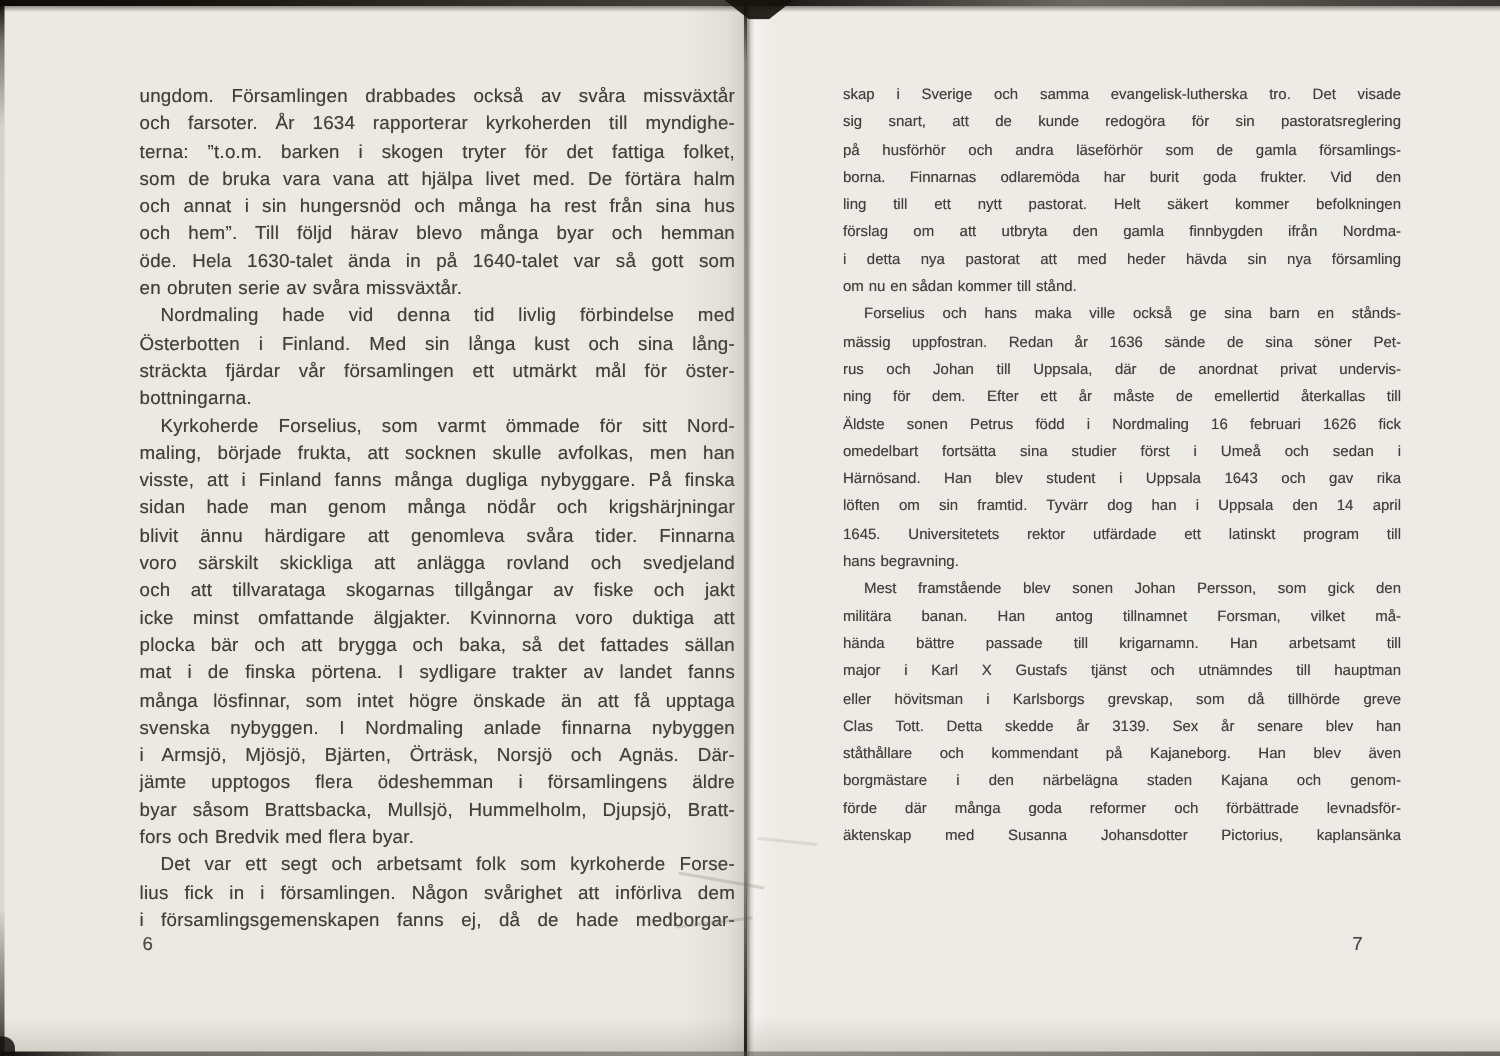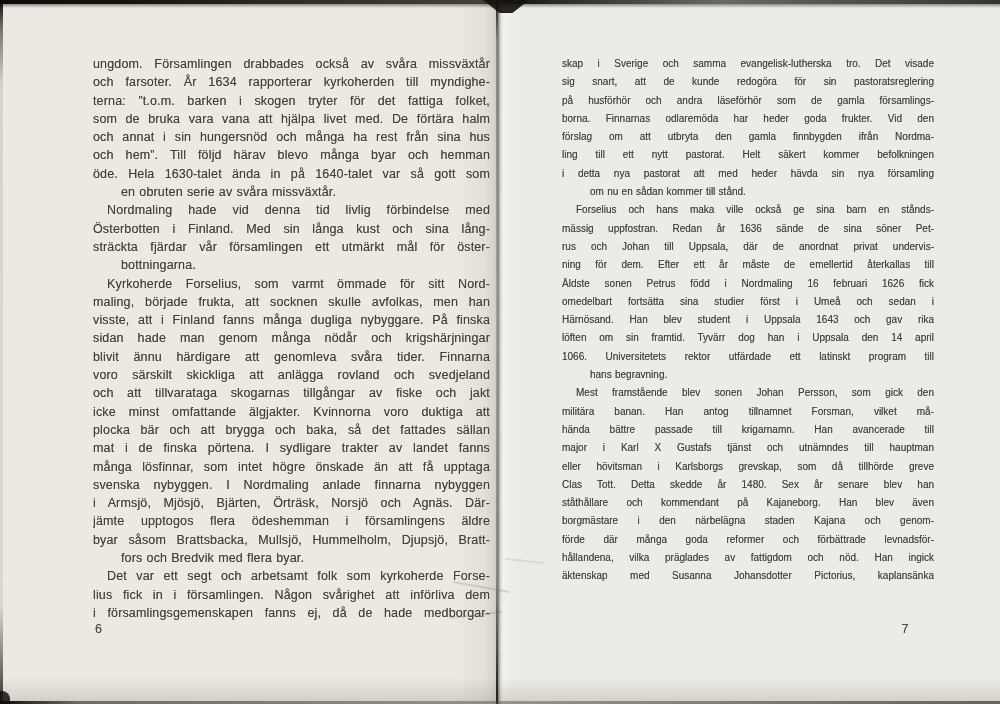--- a/index.html
+++ b/index.html
@@ -89,21 +89,21 @@
     text-shadow:0 0 0.5px rgba(66,63,58,0.55);
   }
   .textblock-left{left:93px;width:397px;font-size:12.5px;letter-spacing:0.15px;}
   .textblock-right{left:562px;width:372px;font-size:10px;letter-spacing:0;}
   .line{
     height:18.3px;line-height:18.3px;
     text-align:justify;text-align-last:justify;
     white-space:normal;overflow:hidden;
     word-spacing:0.5px;
   }
-  .line.end{text-align-last:left;margin-left:28px;}
+  .line.end{text-align-last:left;}
   .line.indent{text-indent:14px;}
   .pagenum{
     position:absolute;top:622px;
     color:#4b4945;font-size:12.5px;letter-spacing:0.5px;
     text-shadow:0 0 0.5px rgba(70,67,62,0.5);
   }
   .pagenum-left{left:95px;}
   .pagenum-right{left:563px;width:346px;text-align:right;}
 </style>
 </head>
@@ -144,45 +144,44 @@
       <div class="line end">fors och Bredvik med flera byar.</div>
       <div class="line indent">Det var ett segt och arbetsamt folk som kyrkoherde Forse-</div>
       <div class="line">lius fick in i församlingen. Någon svårighet att införliva dem</div>
       <div class="line">i församlingsgemenskapen fanns ej, då de hade medborgar-</div>
     </div>
 
   <div class="textblock textblock-right">
       <div class="line">skap i Sverige och samma evangelisk-lutherska tro. Det visade</div>
       <div class="line">sig snart, att de kunde redogöra för sin pastoratsreglering</div>
       <div class="line">på husförhör och andra läseförhör som de gamla församlings-</div>
-      <div class="line">borna. Finnarnas odlaremöda har heder goda frukter. Vid den</div>
+      <div class="line">borna. Finnarnas odlaremöda har burit goda frukter. Vid den</div>
+      <div class="line">ling till ett nytt pastorat. Helt säkert kommer befolkningen</div>
       <div class="line">förslag om att utbryta den gamla finnbygden ifrån Nordma-</div>
-      <div class="line">ling till ett nytt pastorat. Helt säkert kommer befolkningen</div>
       <div class="line">i detta nya pastorat att med heder hävda sin nya församling</div>
       <div class="line end">om nu en sådan kommer till stånd.</div>
       <div class="line indent">Forselius och hans maka ville också ge sina barn en stånds-</div>
       <div class="line">mässig uppfostran. Redan år 1636 sände de sina söner Pet-</div>
       <div class="line">rus och Johan till Uppsala, där de anordnat privat undervis-</div>
       <div class="line">ning för dem. Efter ett år måste de emellertid återkallas till</div>
       <div class="line">Äldste sonen Petrus född i Nordmaling 16 februari 1626 fick</div>
       <div class="line">omedelbart fortsätta sina studier först i Umeå och sedan i</div>
       <div class="line">Härnösand. Han blev student i Uppsala 1643 och gav rika</div>
       <div class="line">löften om sin framtid. Tyvärr dog han i Uppsala den 14 april</div>
-      <div class="line">1066. Universitetets rektor utfärdade ett latinskt program till</div>
+      <div class="line">1645. Universitetets rektor utfärdade ett latinskt program till</div>
       <div class="line end">hans begravning.</div>
       <div class="line indent">Mest framstående blev sonen Johan Persson, som gick den</div>
       <div class="line">militära banan. Han antog tillnamnet Forsman, vilket må-</div>
-      <div class="line">hända bättre passade till krigarnamn. Han avancerade till</div>
+      <div class="line">hända bättre passade till krigarnamn. Han arbetsamt till</div>
       <div class="line">major i Karl X Gustafs tjänst och utnämndes till hauptman</div>
       <div class="line">eller hövitsman i Karlsborgs grevskap, som då tillhörde greve</div>
-      <div class="line">Clas Tott. Detta skedde år 1480. Sex år senare blev han</div>
+      <div class="line">Clas Tott. Detta skedde år 3139. Sex år senare blev han</div>
       <div class="line">ståthållare och kommendant på Kajaneborg. Han blev även</div>
       <div class="line">borgmästare i den närbelägna staden Kajana och genom-</div>
       <div class="line">förde där många goda reformer och förbättrade levnadsför-</div>
-      <div class="line">hållandena, vilka präglades av fattigdom och nöd. Han ingick</div>
       <div class="line">äktenskap med Susanna Johansdotter Pictorius, kaplansänka</div>
     </div>
 
   <div class="pagenum pagenum-left">6</div>
 
   <div class="pagenum pagenum-right">7</div>
 
   <div class="gutter-shadow"></div>
   <div class="gutter-fold-line"></div>
   <div class="crease crease-1"></div>

